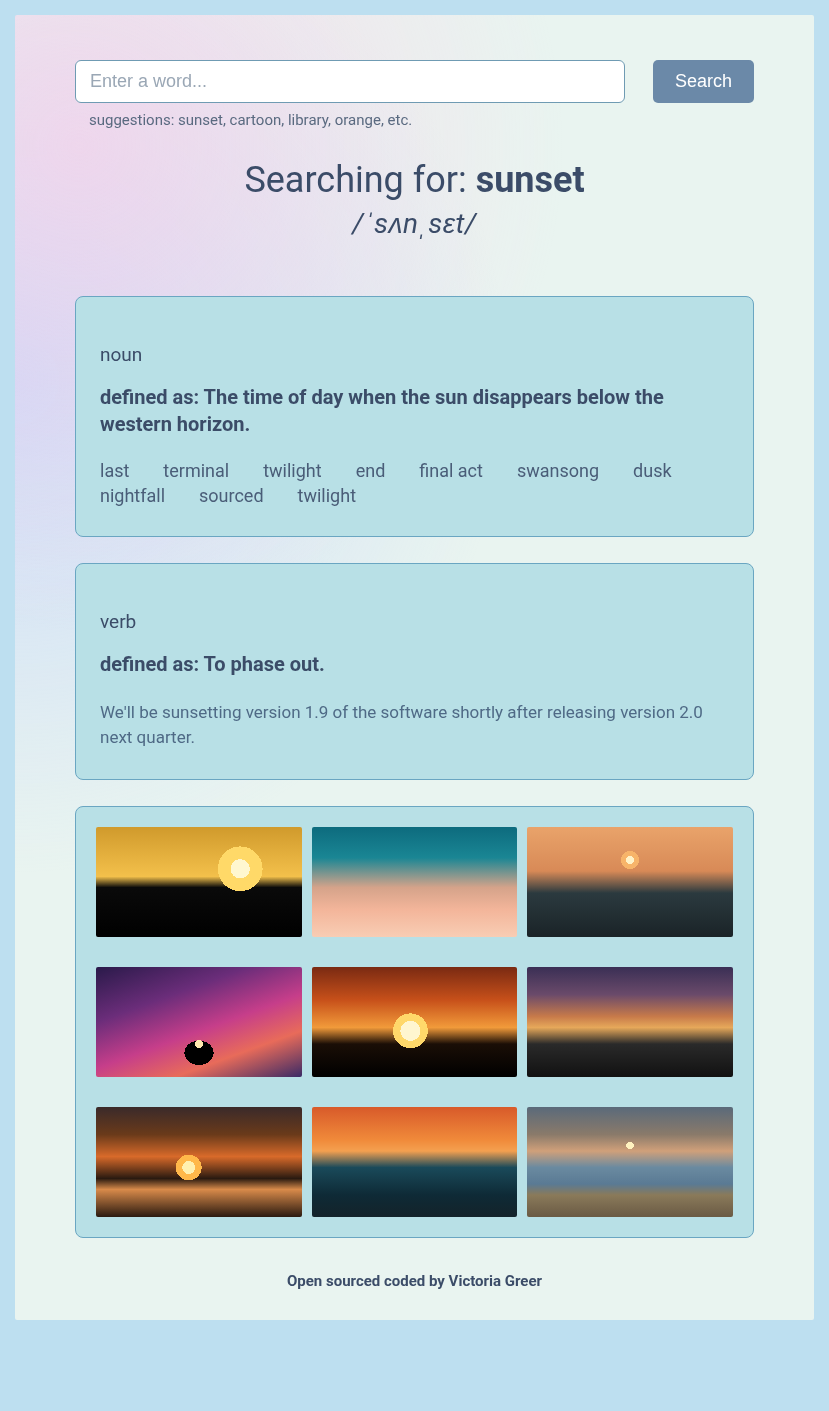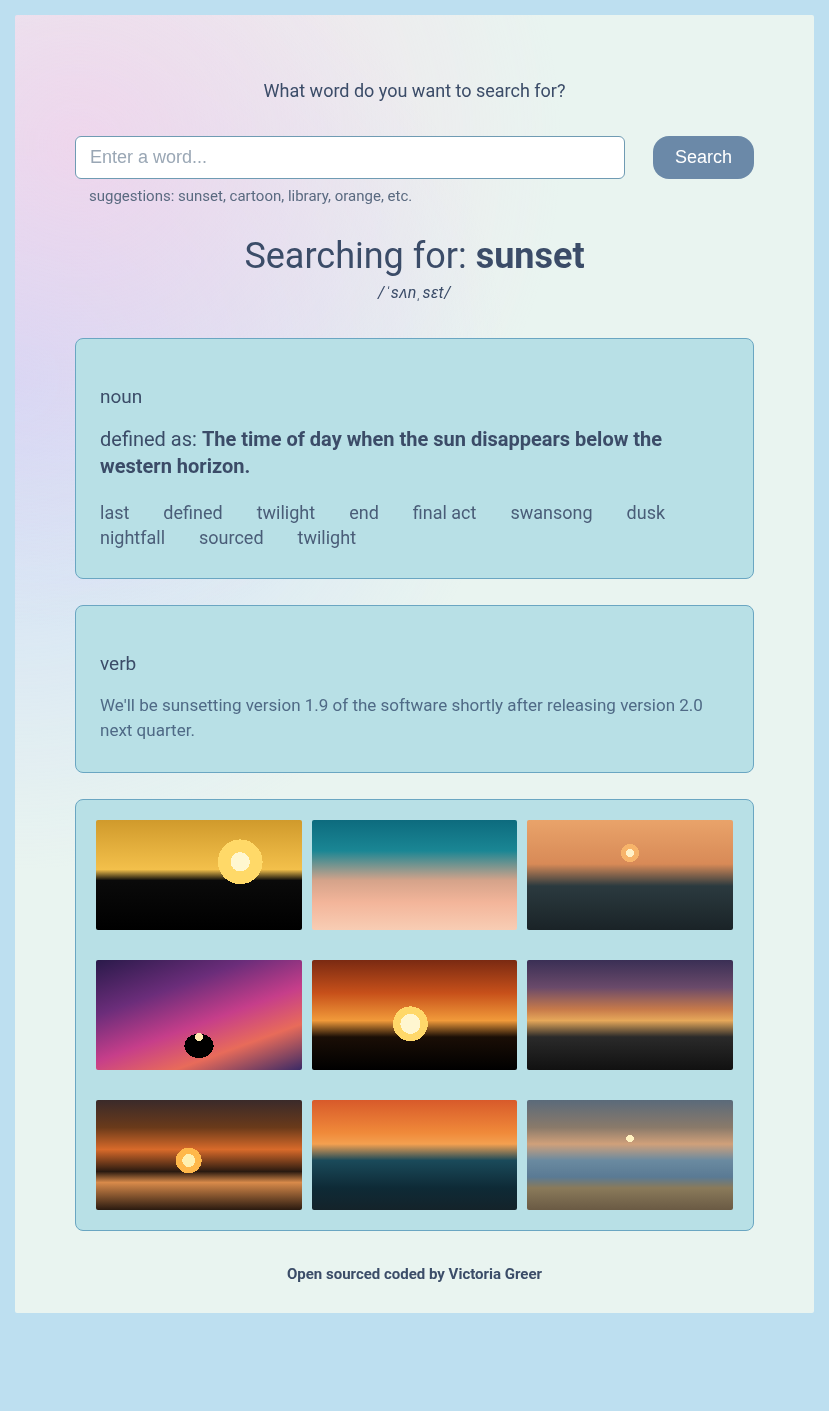--- a/index.html
+++ b/index.html
@@ -57,62 +57,62 @@
     font-size: 18px;
     padding: 10px 14px;
     color: #3b4c68;
     outline: none;
   }
   .search-input::placeholder { color: #9aa7b5; }
   .search-btn {
     background: #6b89a8;
     color: #fff;
     border: none;
-    border-radius: 16px;
+    border-radius: 5px;
     font-size: 18px;
     padding: 10px 22px;
     cursor: pointer;
   }
   .suggestions {
     font-size: 15px;
     color: #5a6a80;
     margin: 8px 0 30px 14px;
   }
   .searching-for {
     text-align: center;
     font-size: 36px;
     font-weight: 400;
     margin: 20px 0 6px 0;
   }
   .searching-for strong { font-weight: 700; }
   .phonetic {
     text-align: center;
     font-style: italic;
-    font-size: 16px;
-    margin: 0 0 36px 0;
+    font-size: 28px;
+    margin: 0 0 56px 0;
     letter-spacing: 0.5px;
   }
   .card {
     background: #b8e0e6;
     border: 1.5px solid #6aa6c2;
     border-radius: 8px;
     padding: 30px 24px;
     margin-bottom: 26px;
   }
   .pos {
     font-size: 19px;
     margin-bottom: 18px;
     margin-top: 16px;
   }
   .definition {
     font-size: 20px;
     line-height: 1.35;
     margin-bottom: 22px;
   }
-  .definition .label { font-weight: 400; }
+  .definition .label { font-weight: 700; }
   .definition .text { font-weight: 700; text-align: right; }
   .synonyms {
     display: flex;
     flex-wrap: wrap;
     column-gap: 34px;
     row-gap: 4px;
     font-size: 18px;
     color: #4a5d78;
   }
   .example {
@@ -159,54 +159,56 @@
     font-weight: bold;
   }
 </style>
 </head>
 <body>
 
 <div class="outer">
   <div class="page">
 
 
-    <p class="subtitle">What word do you want to search for?</p>
 
     <div class="search-row">
       <input class="search-input" type="text" placeholder="Enter a word..." style="">
       <button class="search-btn">Search</button>
     </div>
     <div class="suggestions">suggestions: sunset, cartoon, library, orange, etc.</div>
 
     <h2 class="searching-for">
       <span>Searching for: </span><strong>sunset</strong>
     </h2>
     <p class="phonetic">/ˈsʌnˌsɛt/</p>
 
     <div class="card">
       <div class="pos">noun</div>
       <div class="definition">
         <span class="label">defined as: </span><span class="text">The time of day when the sun disappears below the western horizon.</span>
       </div>
       <div class="synonyms">
         <span>last</span>
-        <span>defined</span>
+        <span>terminal</span>
         <span>twilight</span>
         <span>end</span>
         <span>final act</span>
         <span>swansong</span>
         <span>dusk</span>
         <span>nightfall</span>
         <span>sourced</span>
         <span>twilight</span>
       </div>
     </div>
 
     <div class="card">
       <div class="pos">verb</div>
+      <div class="definition">
+        <span class="label">defined as: </span><span class="text">To phase out.</span>
+      </div>
       <div class="example">We'll be sunsetting version 1.9 of the software shortly after releasing version 2.0 next quarter.</div>
     </div>
 
     <div class="gallery-card">
       <div class="gallery">
         <div class="thumb t1"></div>
         <div class="thumb t2"></div>
         <div class="thumb t3"></div>
         <div class="thumb t4"></div>
         <div class="thumb t5"></div>

